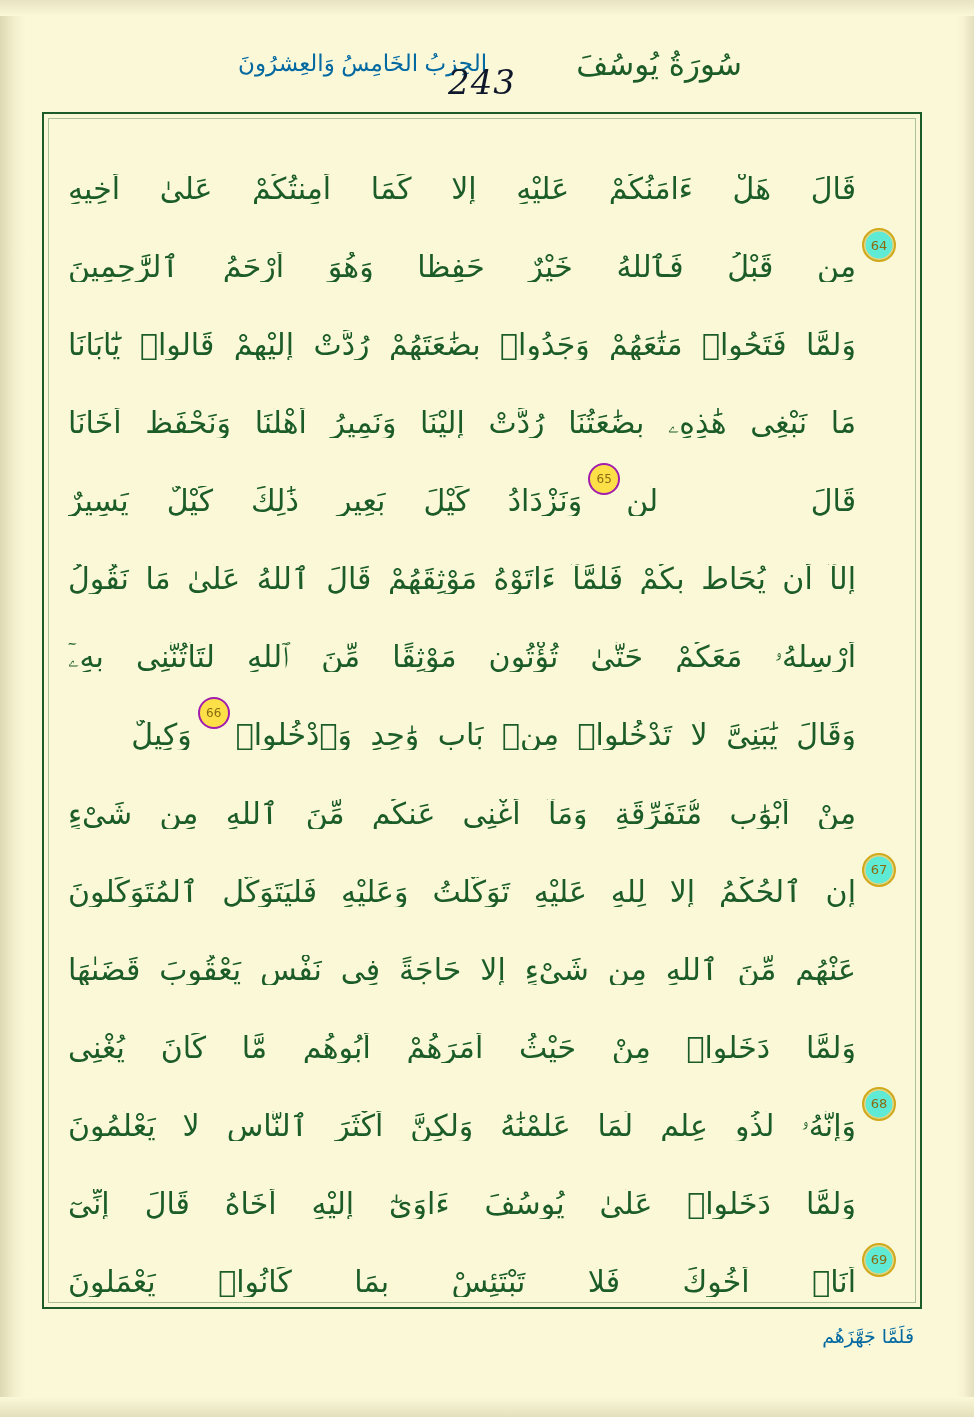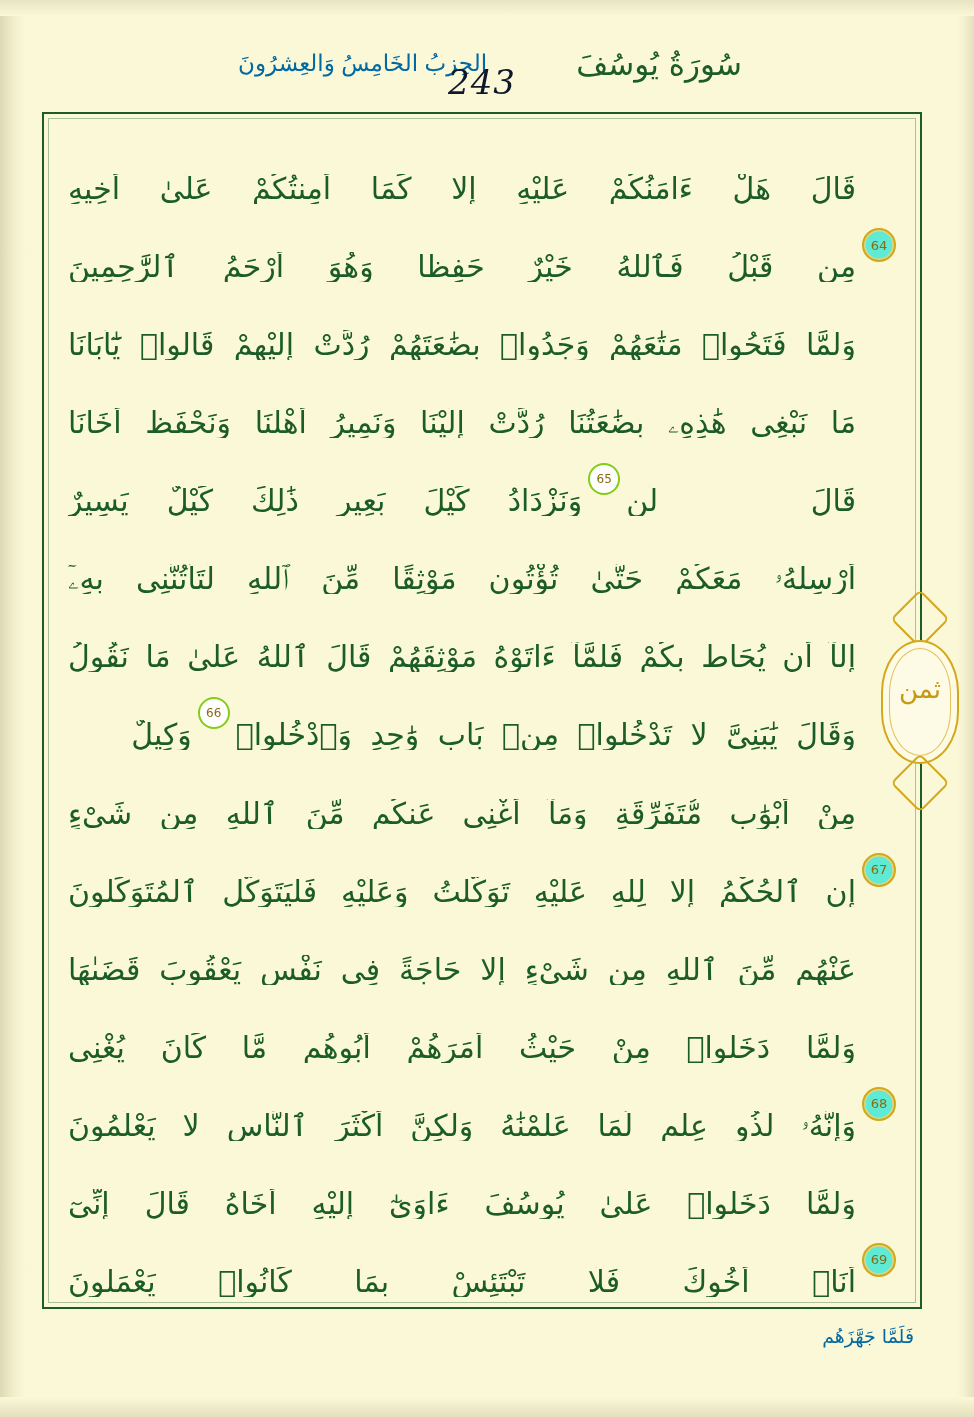--- a/index.html
+++ b/index.html
@@ -166,22 +166,22 @@
   .ayah.ghost { visibility: hidden; }
 
   
   .ayah-inline {
     display: inline-flex;
     align-items: center;
     justify-content: center;
     width: 28px;
     height: 28px;
     border-radius: 50%;
-    border: 2px solid #84cc16;
-    background: #ffffff;
+    border: 2px solid #a21caf;
+    background: #fde047;
     color: #8a6b10;
     font-size: 12px;
     vertical-align: middle;
     margin: 0 6px;
   }
 
   
   #ornament {
     position: absolute;
     left: 872px;
@@ -285,26 +285,26 @@
 
     <div class="qline">
       <span class="ayah ghost"></span>
       <span class="txt">قَالَ لَن</span>
       <span class="ayah-inline">65</span>
       <span class="txt">وَنَزْدَادُ كَيْلَ بَعِيرٍ ذَٰلِكَ كَيْلٌ يَسِيرٌ</span>
     </div>
 
     <div class="qline">
       <span class="ayah ghost"></span>
+      <span class="txt">إِلَّآ أَن يُحَاطَ بِكُمْ فَلَمَّآ ءَاتَوْهُ مَوْثِقَهُمْ قَالَ ٱللَّهُ عَلَىٰ مَا نَقُولُ</span>
+    </div>
+
+    <div class="qline">
+      <span class="ayah ghost"></span>
       <span class="txt">أُرْسِلَهُۥ مَعَكُمْ حَتَّىٰ تُؤْتُونِ مَوْثِقًا مِّنَ ٱللَّهِ لَتَأْتُنَّنِى بِهِۦٓ</span>
-    </div>
-
-    <div class="qline">
-      <span class="ayah ghost"></span>
-      <span class="txt">إِلَّآ أَن يُحَاطَ بِكُمْ فَلَمَّآ ءَاتَوْهُ مَوْثِقَهُمْ قَالَ ٱللَّهُ عَلَىٰ مَا نَقُولُ</span>
     </div>
 
     <div class="qline">
       <span class="ayah ghost"></span>
       <span class="txt">وَقَالَ يَٰبَنِىَّ لَا تَدْخُلُوا۟ مِنۢ بَابٍ وَٰحِدٍ وَٱدْخُلُوا۟</span>
       <span class="ayah-inline">66</span>
       <span class="txt">وَكِيلٌ</span>
     </div>
 
     <div class="qline">
@@ -337,24 +337,16 @@
       <span class="txt">وَلَمَّا دَخَلُوا۟ عَلَىٰ يُوسُفَ ءَاوَىٰٓ إِلَيْهِ أَخَاهُ قَالَ إِنِّىٓ</span>
     </div>
 
     <div class="qline">
       <span class="ayah">69</span>
       <span class="txt">أَنَا۠ أَخُوكَ فَلَا تَبْتَئِسْ بِمَا كَانُوا۟ يَعْمَلُونَ</span>
     </div>
 
   </div>
 
-  <div id="ornament">
-    <div class="diamond d1"></div>
-    <div class="lens">
-      <div class="lens-in"></div>
-    </div>
-    <div class="thumn-label">ثمن</div>
-    <div class="diamond d2"></div>
-  </div>
 
   <div id="catchword">فَلَمَّا جَهَّزَهُم</div>
 
 </div>
 
 </body></html>

